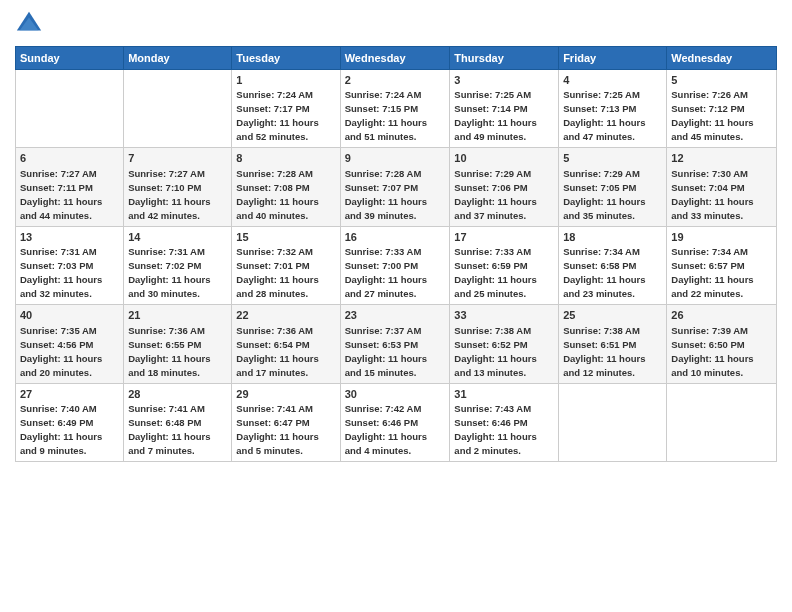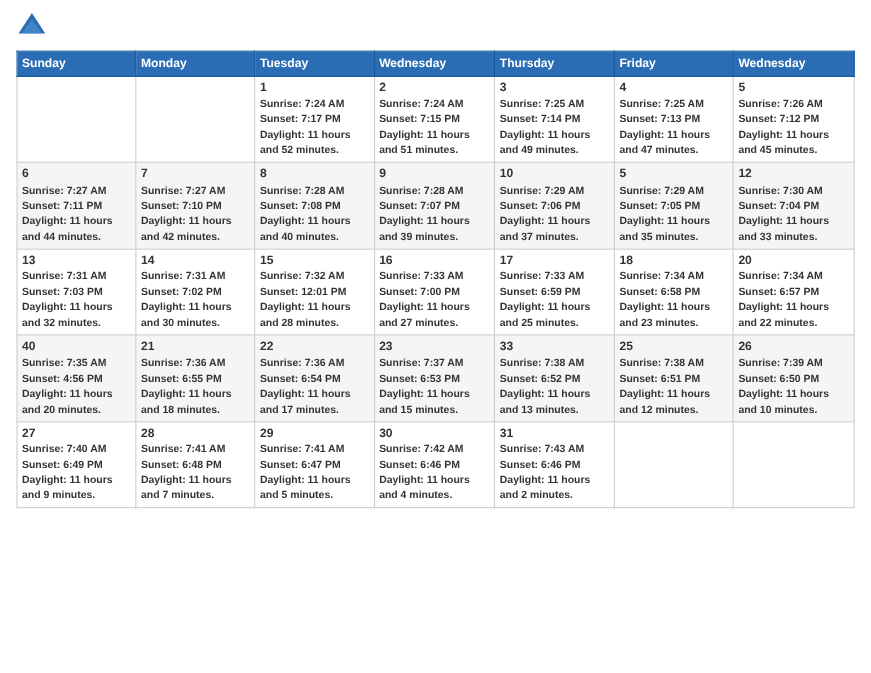--- a/index.html
+++ b/index.html
@@ -175,32 +175,32 @@
 Daylight: 11 hours and 33 minutes.</span></td>
         </tr>
         <tr>
           <td><span class="day-num">13</span><span class="day-info">Sunrise: 7:31 AM
 Sunset: 7:03 PM
 Daylight: 11 hours and 32 minutes.</span></td>
           <td><span class="day-num">14</span><span class="day-info">Sunrise: 7:31 AM
 Sunset: 7:02 PM
 Daylight: 11 hours and 30 minutes.</span></td>
           <td><span class="day-num">15</span><span class="day-info">Sunrise: 7:32 AM
-Sunset: 12:01 PM
+Sunset: 7:01 PM
 Daylight: 11 hours and 28 minutes.</span></td>
           <td><span class="day-num">16</span><span class="day-info">Sunrise: 7:33 AM
 Sunset: 7:00 PM
 Daylight: 11 hours and 27 minutes.</span></td>
           <td><span class="day-num">17</span><span class="day-info">Sunrise: 7:33 AM
 Sunset: 6:59 PM
 Daylight: 11 hours and 25 minutes.</span></td>
           <td><span class="day-num">18</span><span class="day-info">Sunrise: 7:34 AM
 Sunset: 6:58 PM
 Daylight: 11 hours and 23 minutes.</span></td>
-          <td><span class="day-num">20</span><span class="day-info">Sunrise: 7:34 AM
+          <td><span class="day-num">19</span><span class="day-info">Sunrise: 7:34 AM
 Sunset: 6:57 PM
 Daylight: 11 hours and 22 minutes.</span></td>
         </tr>
         <tr>
           <td><span class="day-num">40</span><span class="day-info">Sunrise: 7:35 AM
 Sunset: 4:56 PM
 Daylight: 11 hours and 20 minutes.</span></td>
           <td><span class="day-num">21</span><span class="day-info">Sunrise: 7:36 AM
 Sunset: 6:55 PM
 Daylight: 11 hours and 18 minutes.</span></td>

